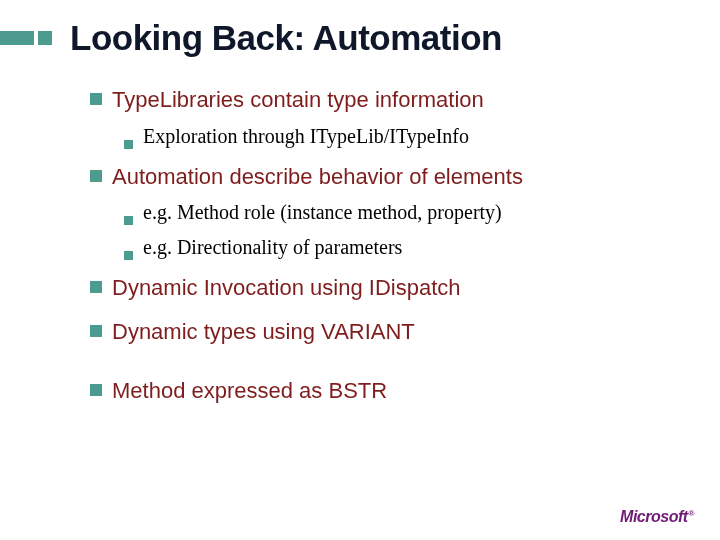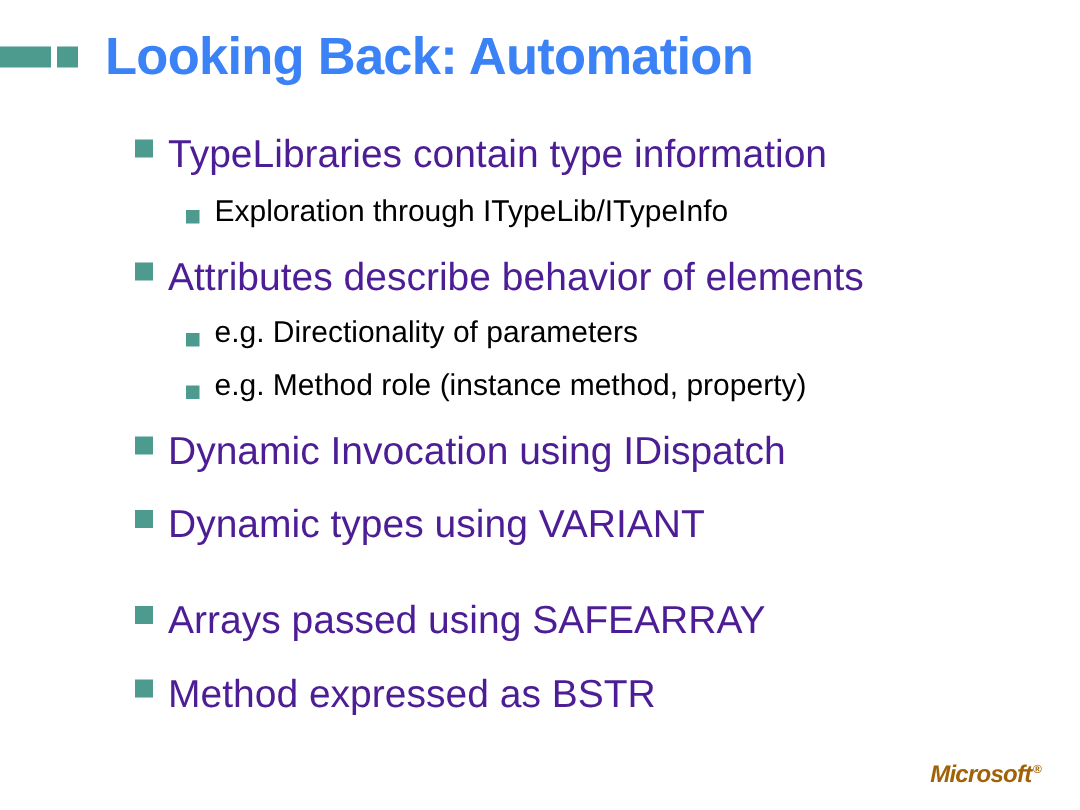--- a/index.html
+++ b/index.html
@@ -22,37 +22,38 @@
   }
   .header-square {
     width: 14px;
     height: 14px;
     background: #4d9b8f;
     margin-right: 18px;
   }
   .slide-title {
     font-size: 35px;
     font-weight: bold;
-    color: #3b82f6;
+    color: #0f172a;
     letter-spacing: -0.5px;
   }
   .content {
     padding: 28px 0 0 90px;
   }
   .item-l1 {
     display: flex;
     align-items: flex-start;
     margin-bottom: 10px;
   }
   .item-l2 {
     display: flex;
-    align-items: center;
+    align-items: flex-end;
     margin-bottom: 10px;
     margin-left: 34px;
     margin-top: 4px;
+    font-family: Liberation Serif, serif;
   }
   .sub-group {
     margin-bottom: 14px;
   }
   .bullet-l1 {
     width: 12px;
     height: 12px;
     background: #4d9b8f;
     flex-shrink: 0;
     margin-top: 7px;
@@ -60,38 +61,38 @@
   }
   .bullet-l2 {
     width: 9px;
     height: 9px;
     background: #4d9b8f;
     flex-shrink: 0;
     margin-top: 7px;
     margin-right: 10px;
   }
   .text-l1 {
-    font-size: 26px;
-    color: #4c1d95;
+    font-size: 22px;
+    color: #7f1d1d;
     line-height: 1.25;
   }
   .text-l2 {
     font-size: 20px;
     color: #000;
     line-height: 1.25;
   }
   .logo {
     position: absolute;
     right: 26px;
     bottom: 14px;
     font-family: "Segoe UI", Arial, sans-serif;
     font-size: 16px;
     font-weight: bold;
     font-style: italic;
-    color: #a16207;
+    color: #701a75;
     letter-spacing: -0.5px;
   }
   .logo sup {
     font-size: 8px;
     vertical-align: super;
     font-style: normal;
     margin-left: 1px;
   }
 </style>
 </head>
@@ -111,48 +112,44 @@
   </div>
   <div class="sub-group">
     <div class="item-l2">
       <div class="bullet-l2"></div>
       <div class="text-l2">Exploration through ITypeLib/ITypeInfo</div>
     </div>
   </div>
 
   <div class="item-l1">
     <div class="bullet-l1"></div>
-    <div class="text-l1">Attributes describe behavior of elements</div>
+    <div class="text-l1">Automation describe behavior of elements</div>
   </div>
   <div class="sub-group">
     <div class="item-l2">
       <div class="bullet-l2"></div>
-      <div class="text-l2">e.g. Directionality of parameters</div>
+      <div class="text-l2">e.g. Method role (instance method, property)</div>
     </div>
     <div class="item-l2">
       <div class="bullet-l2"></div>
-      <div class="text-l2">e.g. Method role (instance method, property)</div>
+      <div class="text-l2">e.g. Directionality of parameters</div>
     </div>
   </div>
 
   <div class="item-l1" style="margin-bottom:16px">
     <div class="bullet-l1"></div>
     <div class="text-l1">Dynamic Invocation using IDispatch</div>
   </div>
 
 
   <div class="item-l1" style="margin-bottom:32px">
     <div class="bullet-l1"></div>
     <div class="text-l1">Dynamic types using VARIANT</div>
   </div>
 
-  <div class="item-l1" style="margin-bottom:16px">
-    <div class="bullet-l1"></div>
-    <div class="text-l1">Arrays passed using SAFEARRAY</div>
-  </div>
 
   <div class="item-l1">
     <div class="bullet-l1"></div>
     <div class="text-l1">Method expressed as BSTR</div>
   </div>
 
 </div>
 
 <div class="logo">
   <span>Microsoft</span><sup>®</sup>

